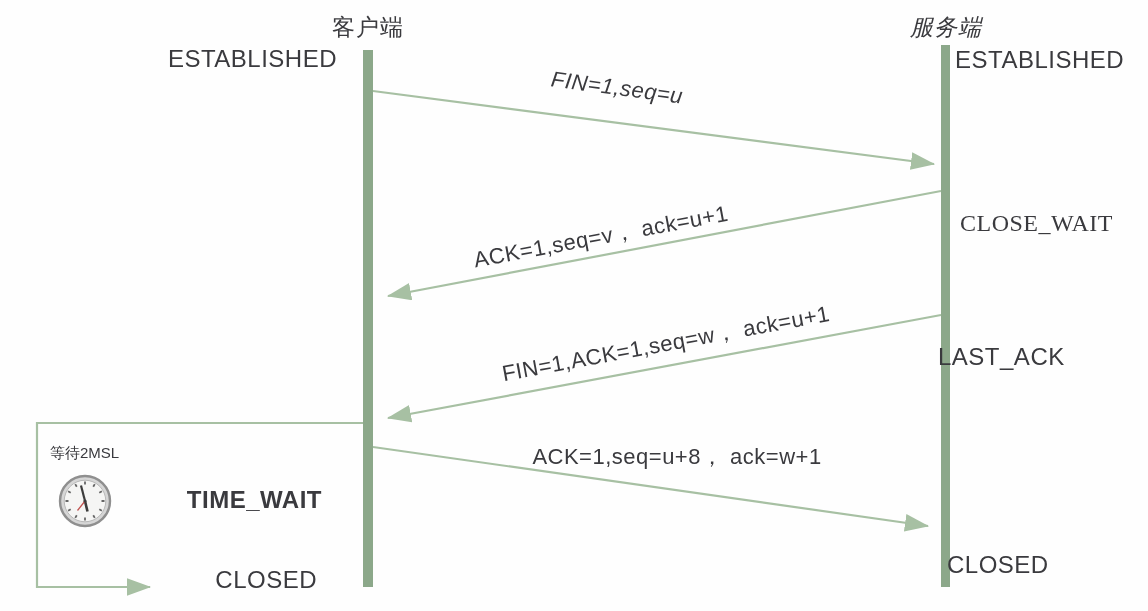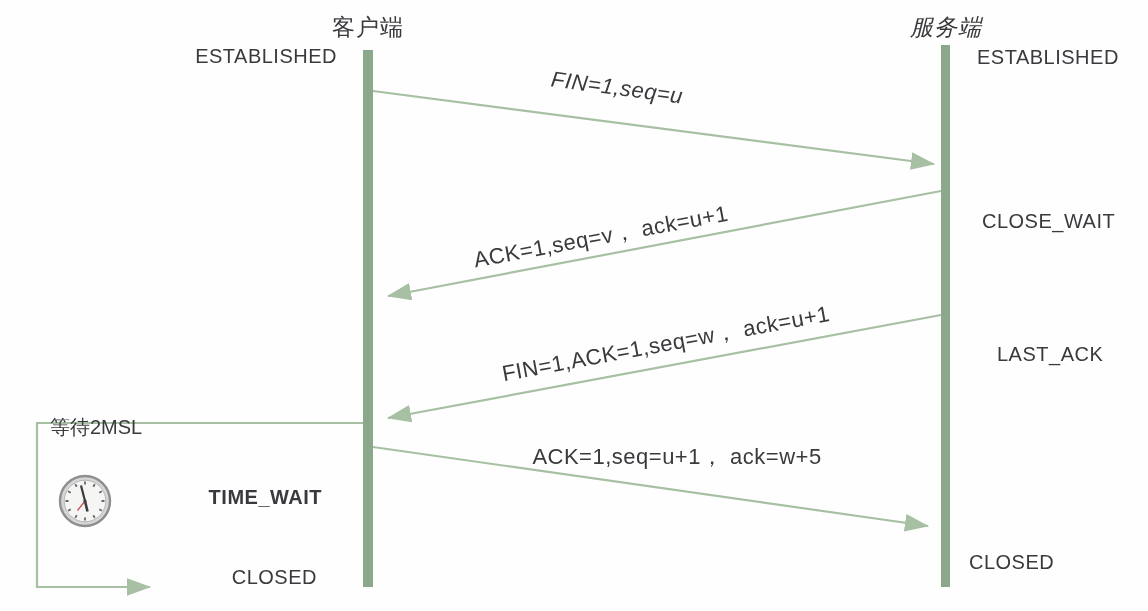--- a/index.html
+++ b/index.html
@@ -11,45 +11,45 @@
   *{margin:0;padding:0;box-sizing:border-box;}
   html,body{width:1148px;height:611px;background:var(--bg);overflow:hidden;}
   body{font-family:"Liberation Sans","DejaVu Sans",sans-serif;color:var(--ink);}
   .stage{position:relative;width:1148px;height:568px;}
   .wires{position:absolute;left:0;top:0;width:1148px;height:611px;}
   .lifeline{fill:var(--lifeline);}
   .msg{stroke:var(--arrow);stroke-width:2.2px;fill:none;}
   .arrow-head{fill:var(--arrow);}
   .label{position:absolute;white-space:nowrap;color:var(--ink);}
   .participant{font-size:23px;transform:translateX(-50%);letter-spacing:1px;}
-  .state{font-size:20px;letter-spacing:.5px;margin-left:22px;}
+  .state{font-size:24px;letter-spacing:.5px;}
   .state.r{text-align:right;}
   .msg-label{font-size:22px;transform:translate(-50%,-50%) rotate(var(--rot,0deg));letter-spacing:.5px;}
   .italic{font-style:italic;}
   
   .client-title{left:368px;top:12px;}
   .server-title{left:946px;top:12px;font-style:italic;}
   
   .c-established{right:811px;top:45px;}
   .c-finwait1{right:838px;top:113px;}
   .c-finwait2{right:826px;top:346px;}
   .c-timewait{right:826px;top:486px;font-weight:bold;}
   .c-closed{right:831px;top:566px;}
   
   .s-established{left:955px;top:46px;}
-  .s-closewait{left:960px;top:210px;}
-  .s-lastack{left:975px;top:343px;text-align:right;}
+  .s-closewait{left:960px;top:210px;font-family:Liberation Serif, serif;}
+  .s-lastack{left:938px;top:343px;text-align:right;}
   .s-closed{left:947px;top:551px;}
   
   .m-fin{left:617px;top:88px;--rot:7.5deg;}
   .m-ack{left:601px;top:237px;--rot:-10.5deg;}
   .m-finack{left:666px;top:344px;--rot:-10.5deg;}
   .m-finalack{left:677px;top:457px;--rot:0deg;}
   
-  .wait-label{left:50px;top:414px;font-size:20px;}
+  .wait-label{left:50px;top:444px;font-size:15px;}
   .clock{position:absolute;left:58px;top:474px;width:54px;height:54px;}
 </style>
 </head>
 <body>
 
 <div class="stage">
 
   <svg class="wires" viewBox="0 0 1148 611" xmlns="http://www.w3.org/2000/svg">
     <defs>
       <marker id="ah" markerWidth="12" markerHeight="9" refX="10.5" refY="4" orient="auto" markerUnits="strokeWidth">
@@ -76,21 +76,21 @@
   <div class="label state r c-closed">CLOSED</div>
 
   <div class="label state s-established">ESTABLISHED</div>
   <div class="label state s-closewait">CLOSE_WAIT</div>
   <div class="label state s-lastack">LAST_ACK</div>
   <div class="label state s-closed">CLOSED</div>
 
   <div class="label msg-label italic m-fin">FIN=1,seq=u</div>
   <div class="label msg-label m-ack">ACK=1,seq=v， ack=u+1</div>
   <div class="label msg-label m-finack">FIN=1,ACK=1,seq=w， ack=u+1</div>
-  <div class="label msg-label m-finalack">ACK=1,seq=u+1， ack=w+5</div>
+  <div class="label msg-label m-finalack">ACK=1,seq=u+8， ack=w+1</div>
 
   <div class="label wait-label">等待2MSL</div>
 
   <svg class="clock" viewBox="0 0 54 54" xmlns="http://www.w3.org/2000/svg">
     <circle cx="27" cy="27" r="25" fill="#d6d6d6" stroke="#8f8f8f" stroke-width="2.4"></circle>
     <circle cx="27" cy="27" r="20.8" fill="#f5f5f4" stroke="#b8b8b8" stroke-width="1"></circle>
     <path stroke="#666" stroke-width="1.8" fill="none" d="M27 7.5L27 10.5M36.75 10.11L35.25 12.71M43.89 17.25L41.29 18.75M46.5 27L43.5 27M43.89 36.75L41.29 35.25M36.75 43.89L35.25 41.29M27 46.5L27 43.5M17.25 43.89L18.75 41.29M10.11 36.75L12.71 35.25M7.5 27L10.5 27M10.11 17.25L12.71 18.75M17.25 10.11L18.75 12.71"></path>
     <line x1="27" y1="27" x2="23" y2="11.5" stroke="#3c3c3c" stroke-width="2.2"></line>
     <line x1="27" y1="27" x2="29.5" y2="37.5" stroke="#3c3c3c" stroke-width="2.6"></line>
     <line x1="27" y1="27" x2="19.5" y2="36.5" stroke="#c0504d" stroke-width="1.3"></line>

